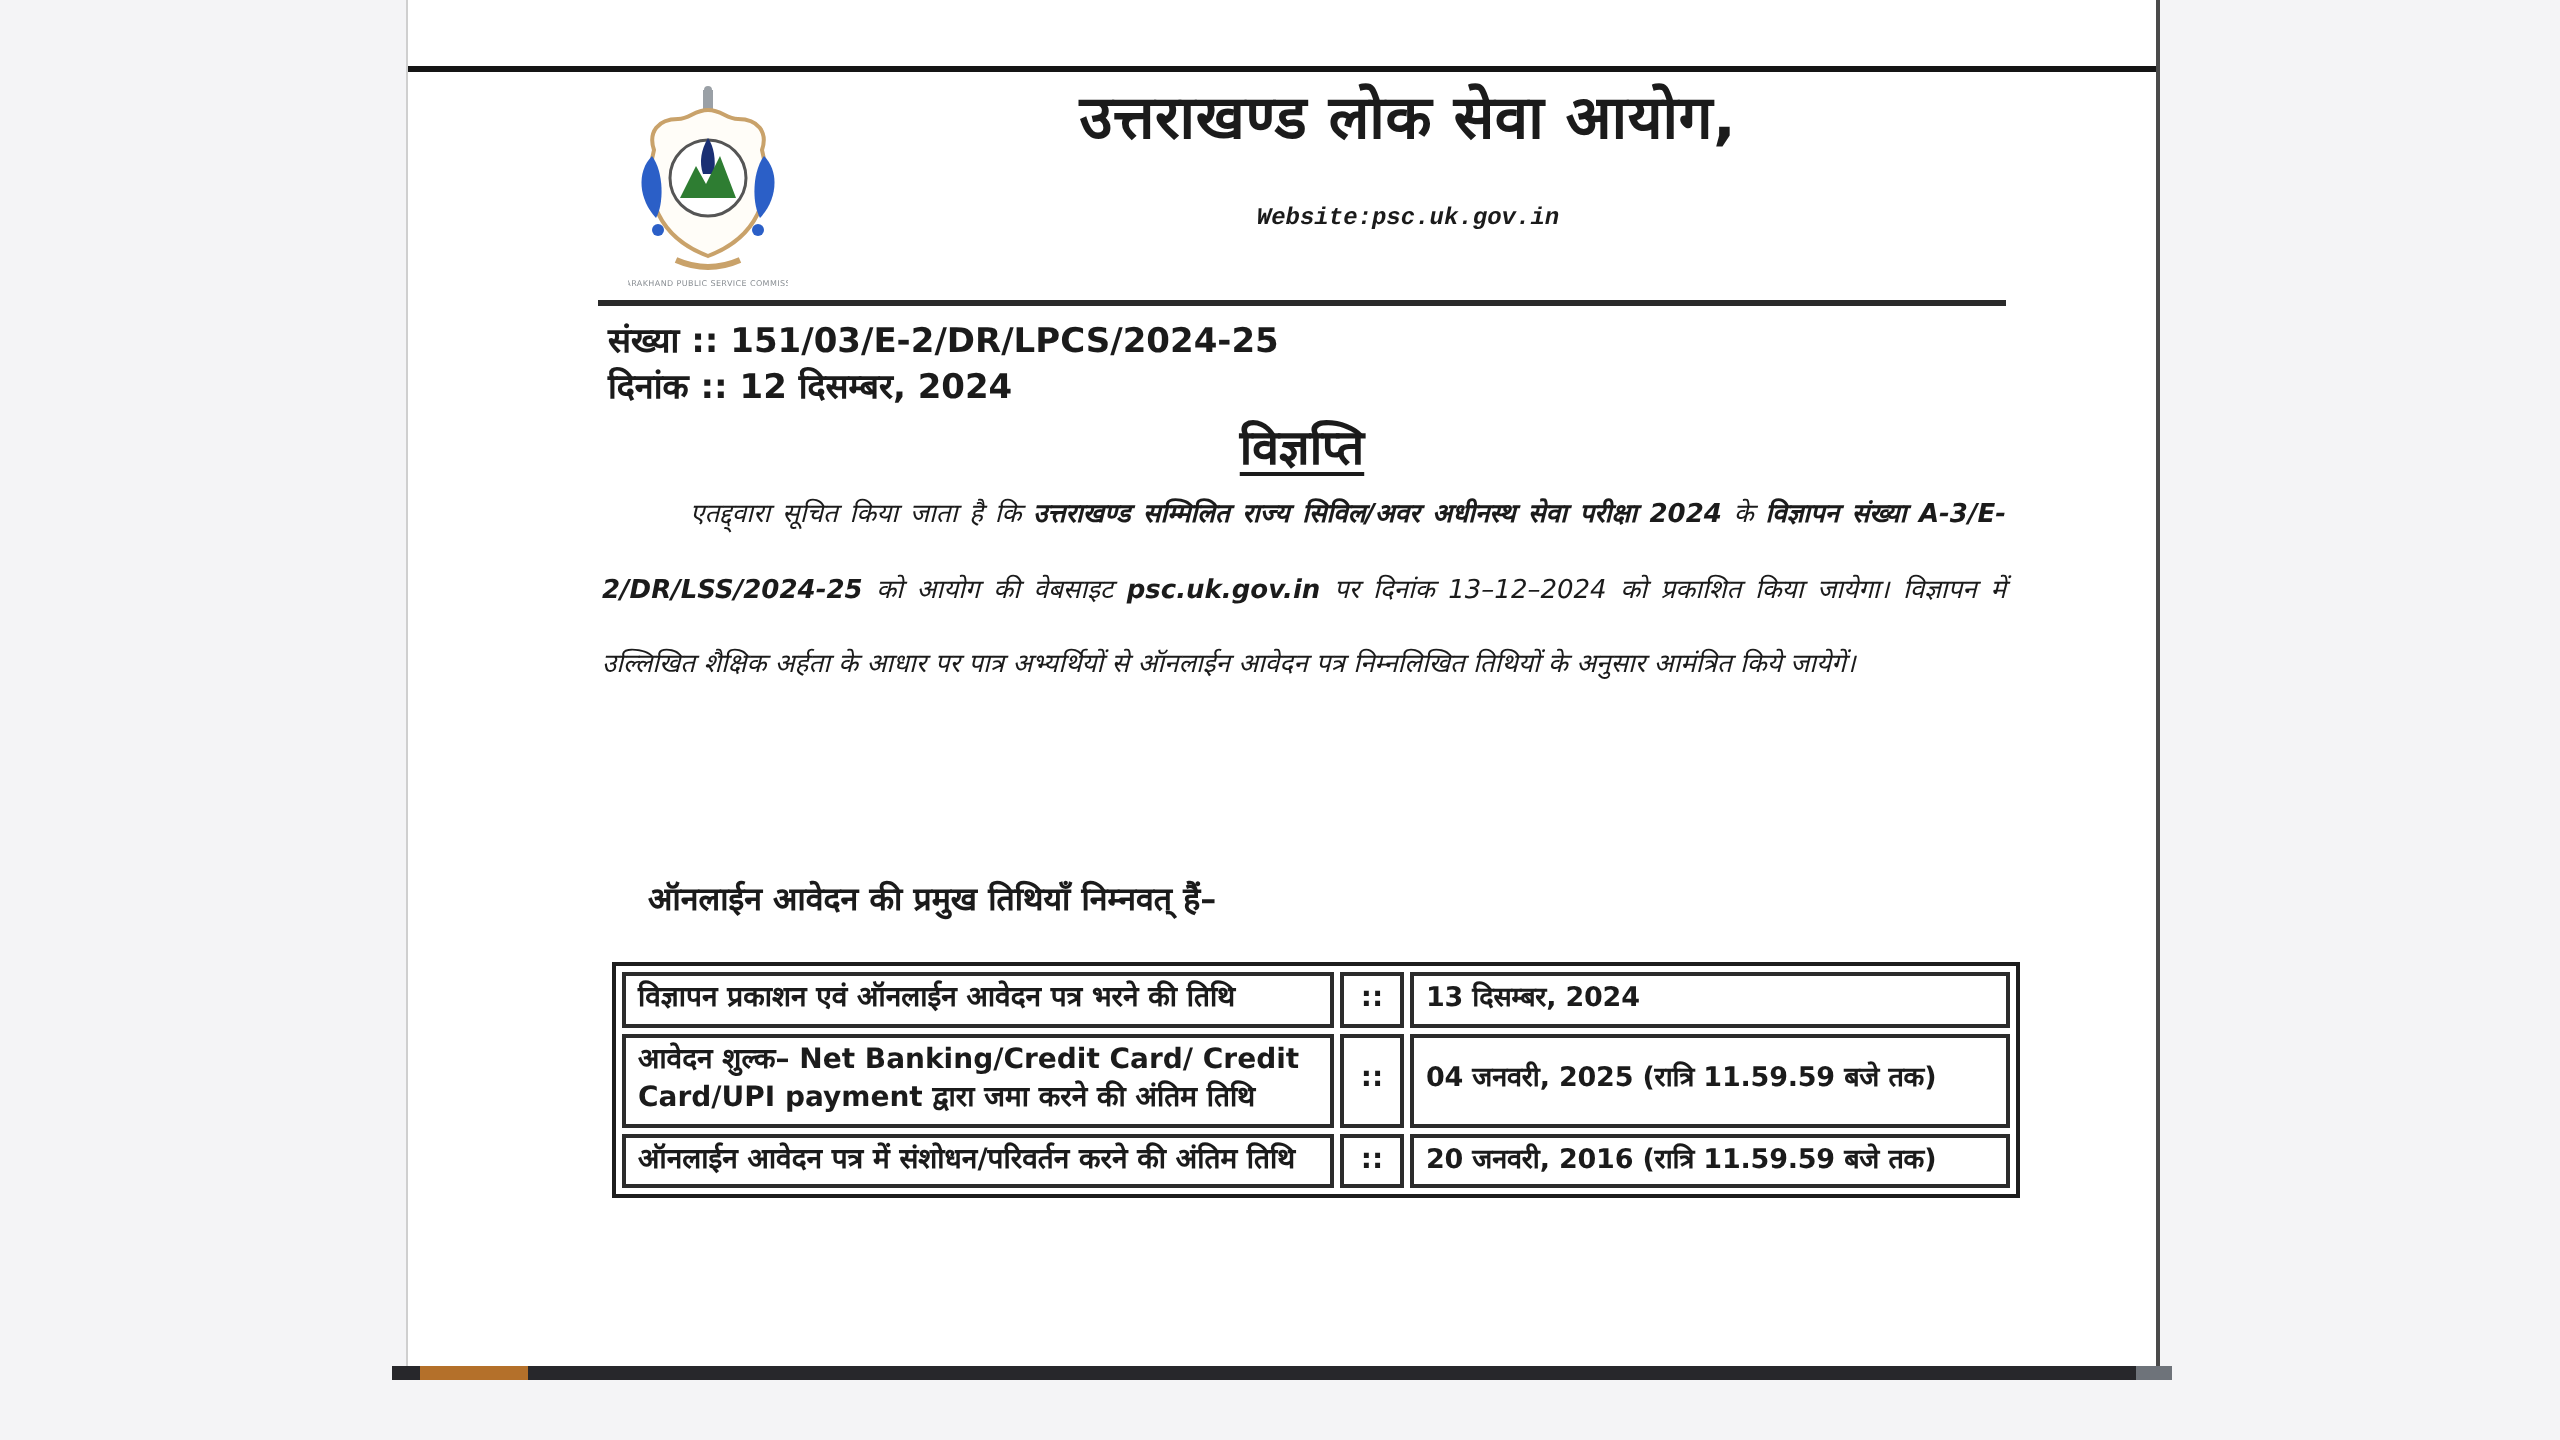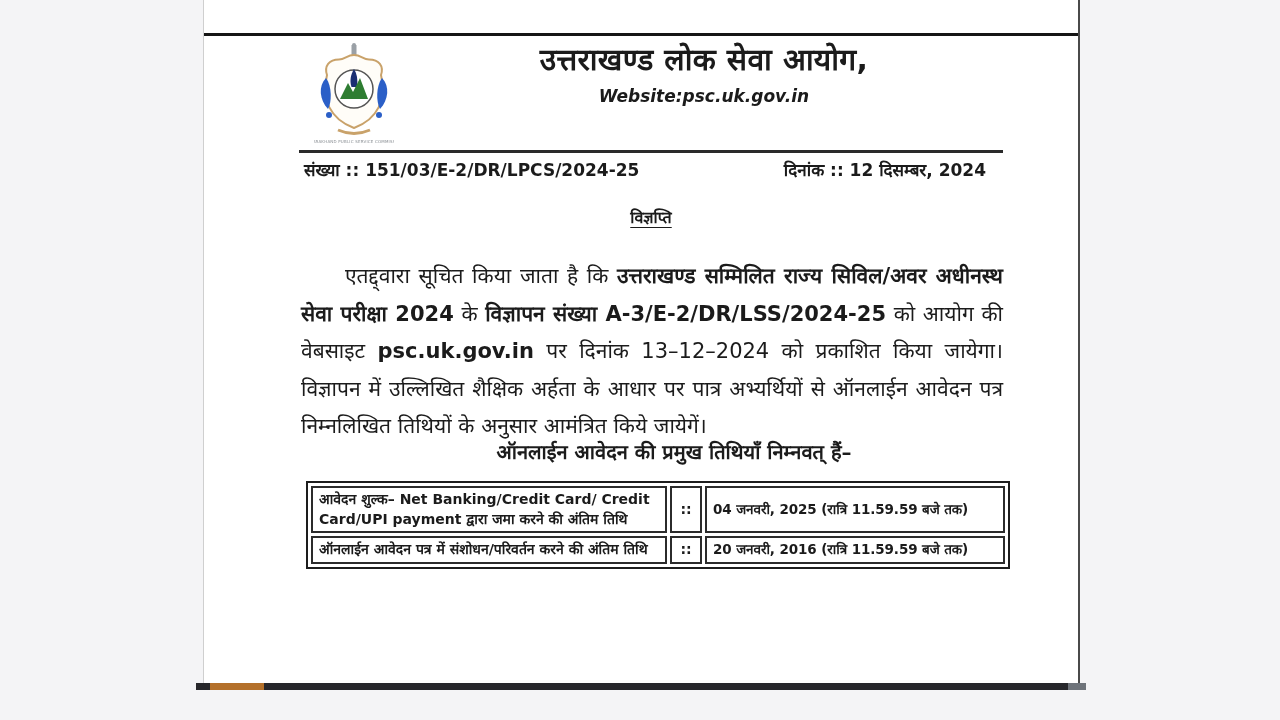--- a/index.html
+++ b/index.html
@@ -19,46 +19,46 @@
     border-left:1px solid #cfcfcf;
     border-right:2px solid #4a4a4a;
   }
   .top-rule { position:absolute; top:33px; left:0; width:100%; height:3px; background:#151515; }
 
   .logo { position:absolute; left:110px; top:42px; width:80px; height:104px; }
 
   .head-text { position:absolute; top:42px; left:150px; width:700px; text-align:center; }
   .org  { font-size:30px; font-weight:700; letter-spacing:0.3px; line-height:36px; }
   .loc  { font-size:21px; font-weight:700; margin-top:8px; }
-  .web  { font-size:17px; font-weight:700; font-style:italic; margin-top:8px; }
+  .web  { font-size:12px; font-weight:700; font-style:italic; margin-top:24px;font-family:Liberation Mono, monospace; }
 
   .rule { position:absolute; top:150px; left:95px; width:704px; height:3px; background:#2a2a2a; }
 
   .ref-row {
     position:absolute; top:158px; left:100px; width:682px;
     display:flex; justify-content:space-between;
-    font-size:17px; font-weight:700;
+    font-size:17px; font-weight:700;flex-direction:column;
   }
 
   .notice-title {
     position:absolute; top:206px; left:0; width:894px;
-    text-align:center; font-size:16px; font-weight:700;
+    text-align:center; font-size:24px; font-weight:700;
     text-decoration:underline; text-underline-offset:4px;
   }
 
   .para {
-    position:absolute; top:258px; left:97px; width:702px; margin:0;
-    font-size:21px; line-height:37.5px;
-    text-align:justify; text-indent:44px;
+    position:absolute; top:239px; left:97px; width:702px; margin:0;
+    font-size:13px; line-height:37.5px;
+    text-align:justify; text-indent:44px;font-style:italic;
   }
   .b { font-weight:700; }
 
   .tbl-heading {
     position:absolute; top:438px; left:120px; width:700px;
-    text-align:center; font-size:20px; font-weight:700;
+    font-size:16px; font-weight:700;
   }
 
   table.dates {
     position:absolute; top:481px; left:102px;
     border-collapse:separate; border-spacing:3px;
     border:2px solid #1d1d1d; background:#ffffff;
   }
   table.dates td {
     border:2px solid #2b2b2b;
     font-weight:700; padding:2px 6px;
@@ -114,20 +114,25 @@
 
     <div class="notice-title">विज्ञप्ति</div>
 
     <p class="para"><span>एतद्द्वारा सूचित किया जाता है कि </span><span class="b">उत्तराखण्ड सम्मिलित राज्य सिविल/अवर अधीनस्थ सेवा परीक्षा 2024</span><span> के </span><span class="b">विज्ञापन संख्या A-3/E-2/DR/LSS/2024-25</span><span> को आयोग की वेबसाइट </span><span class="b">psc.uk.gov.in</span><span> पर दिनांक 13–12–2024 को प्रकाशित किया जायेगा। विज्ञापन में उल्लिखित शैक्षिक अर्हता के आधार पर पात्र अभ्यर्थियों से ऑनलाईन आवेदन पत्र निम्नलिखित तिथियों के अनुसार आमंत्रित किये जायेगें।</span></p>
 
     <div class="tbl-heading">ऑनलाईन आवेदन की प्रमुख तिथियाँ निम्नवत् हैं–</div>
 
     <table class="dates">
       <tbody>
         <tr>
+          <td class="lbl">विज्ञापन प्रकाशन एवं ऑनलाईन आवेदन पत्र भरने की तिथि</td>
+          <td class="sep">::</td>
+          <td class="val">13 दिसम्बर, 2024</td>
+        </tr>
+        <tr>
           <td class="lbl">आवेदन शुल्क– Net Banking/Credit Card/ Credit Card/UPI payment द्वारा जमा करने की अंतिम तिथि</td>
           <td class="sep">::</td>
           <td class="val">04 जनवरी, 2025 (रात्रि 11.59.59 बजे तक)</td>
         </tr>
         <tr>
           <td class="lbl">ऑनलाईन आवेदन पत्र में संशोधन/परिवर्तन करने की अंतिम तिथि</td>
           <td class="sep">::</td>
           <td class="val">20 जनवरी, 2016 (रात्रि 11.59.59 बजे तक)</td>
         </tr>
       </tbody>

